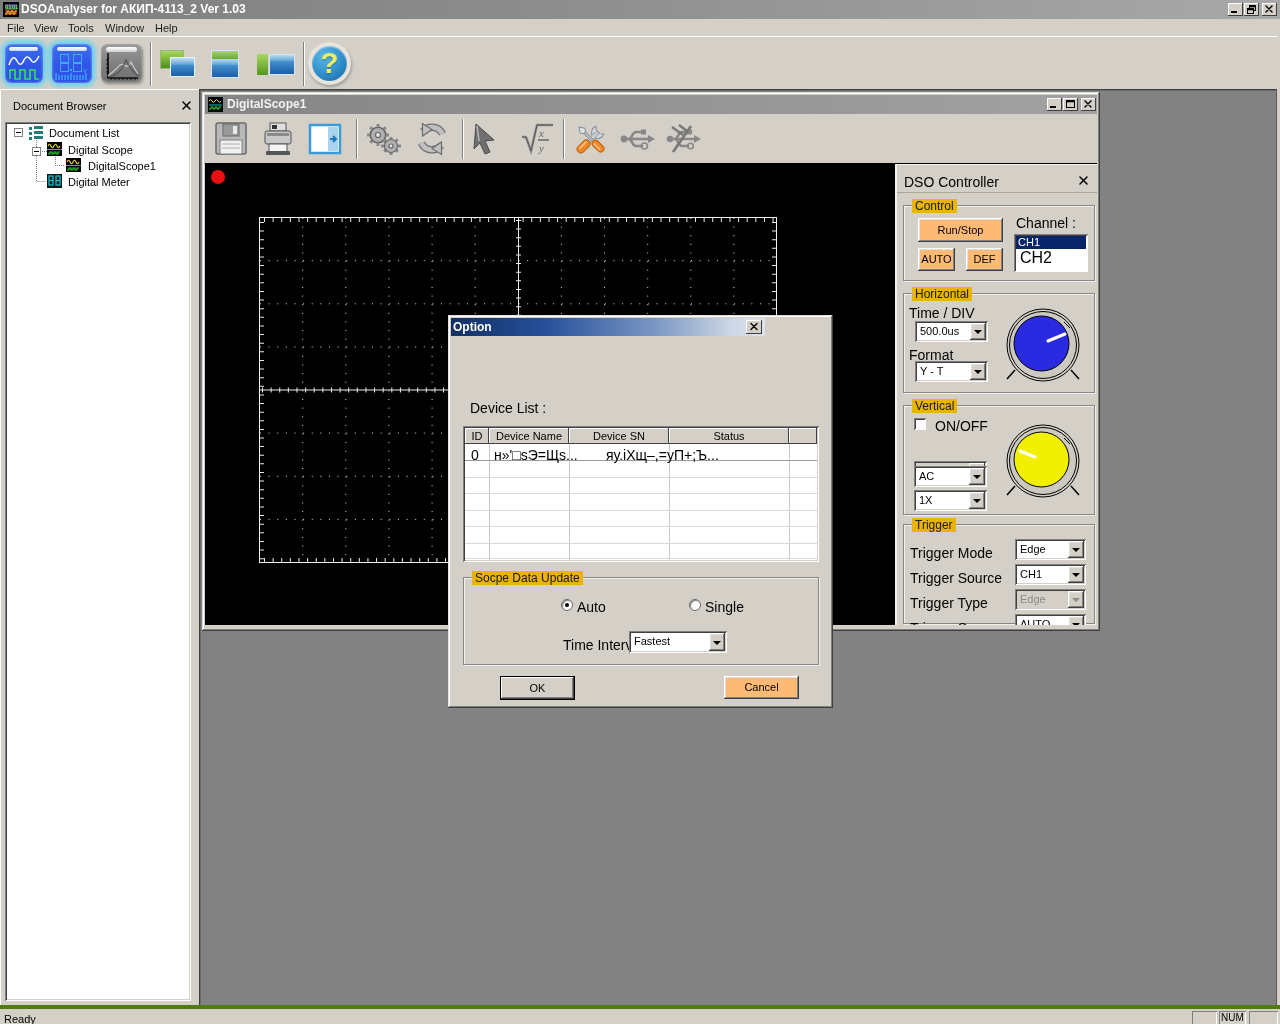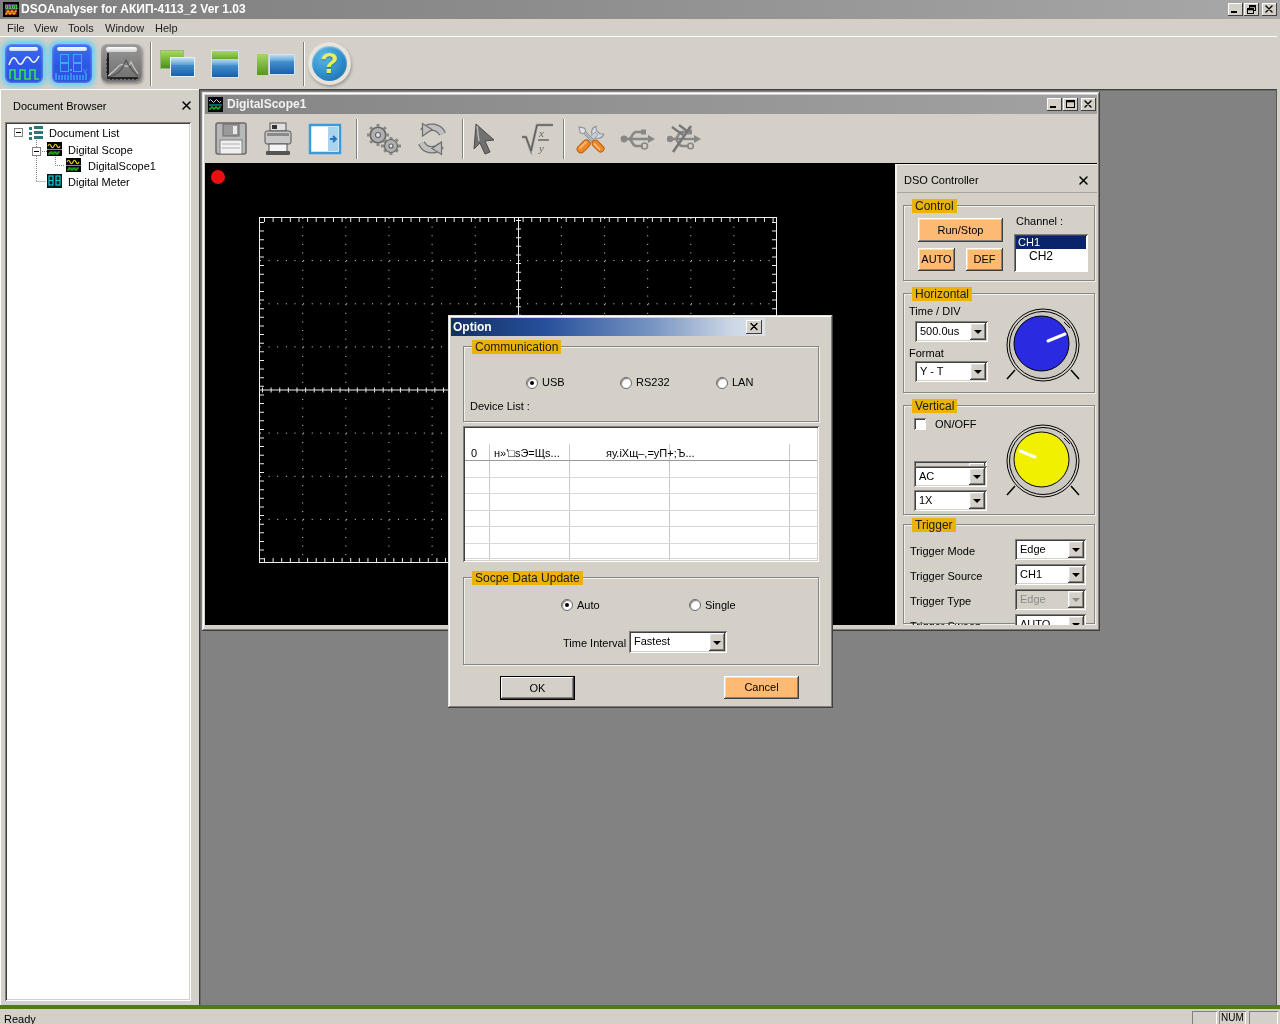--- a/index.html
+++ b/index.html
@@ -10,21 +10,21 @@
 .sunken { box-shadow: inset 1px 1px 0 #808080, inset -1px -1px 0 #ffffff, inset 2px 2px 0 #404040, inset -2px -2px 0 #d4d0c8; background:#fff; }
 .group { border:1px solid #868686; box-shadow: inset 1px 1px 0 #f2f0ec, 1px 1px 0 #f2f0ec; }
 .glabel { position:absolute; top:-7px; left:8px; background:#eab308; padding:0 3px; font-size:12px; color:#1a1a1a; }
 .combo { background:#fff; box-shadow: inset 1px 1px 0 #808080, inset -1px -1px 0 #ffffff, inset 2px 2px 0 #404040, inset -2px -2px 0 #d4d0c8; }
 .combo .txt { position:absolute; left:5px; top:4px; font-size:11px; color:#000; }
 .cbtn { position:absolute; right:2px; top:2px; bottom:2px; width:16px; background:#d4d0c8; box-shadow: inset -1px -1px 0 #404040, inset 1px 1px 0 #ffffff, inset -2px -2px 0 #808080, inset 2px 2px 0 #dfdfdf; }
 .arrowdn { position:absolute; left:4px; top:7px; width:0; height:0; border-left:4px solid transparent; border-right:4px solid transparent; border-top:4px solid #000; }
 .btn { background:#fdba74; box-shadow: inset -1px -1px 0 #404040, inset 1px 1px 0 #ffffff, inset -2px -2px 0 #808080, inset 2px 2px 0 #dfdfdf; text-align:center; color:#000; }
 .radio { width:12px; height:12px; border-radius:50%; background:#fff; box-shadow: inset 1px 1px 1px #808080, inset -1px -1px 1px #fff; border:1px solid #6a6a6a; position:absolute; }
 .radio .dot { position:absolute; left:3px; top:3px; width:4px; height:4px; border-radius:50%; background:#000; }
-.lbl { position:absolute; font-size:11px; color:#000; white-space:nowrap; }
+.lbl { position:absolute; font-size:14px; color:#000; white-space:nowrap; }
 </style>
 </head>
 <body>
 
 <div class="abs" id="titlebar" style="left:0;top:0;width:1280px;height:19px;background:linear-gradient(90deg,#7e7e7e 0%,#8c8c8c 40%,#a8a8a8 100%);"></div>
 <div class="abs" style="left:3px;top:2px;width:16px;height:15px;background:#000;border:1px solid #000;">
   <div style="position:absolute;left:1px;top:1px;right:1px;height:6px;background:#5a3a78;color:#49f749;font-size:6px;font-weight:bold;line-height:6px;text-align:center;letter-spacing:0;">0101</div>
   <div style="position:absolute;left:1px;bottom:1px;right:1px;height:5px;background:#7a1010;"></div>
   <svg style="position:absolute;left:1px;bottom:1px;" width="12" height="5">
       <path d="M0 4 L2 4 L2 1 L4 1 L4 4 L6 4 L6 1 L8 1 L8 4 L10 4 L10 1 L12 1" stroke="#ffe000" stroke-width="1" fill="none"></path>
@@ -375,21 +375,21 @@
           <path d="M2 2 L9 9 M9 2 L2 9" stroke="#000" stroke-width="1.5" stroke-linecap="round"></path>
         </svg></div>
     <div style="position:absolute;left:0px;top:27px;width:202px;height:1px;background:#aaa69e;"></div>
 
     <div class="group" style="position:absolute;left:6px;top:40px;width:192px;height:76px;">
       <div class="glabel">Control</div>
       <div class="btn" style="position:absolute;left:14px;top:12px;width:85px;height:24px;line-height:24px;">Run/Stop</div>
       <div class="lbl" style="left:112px;top:9px;text-align:center;">Channel :</div>
       <div style="position:absolute;left:110px;top:28px;width:74px;height:38px;background:#fff;box-shadow:inset 1px 1px 0 #808080, inset -1px -1px 0 #fff, inset 2px 2px 0 #404040;">
         <div style="position:absolute;left:2px;top:2px;right:2px;height:13px;background:#0a246a;color:#fff;font-size:11px;padding-left:2px;">CH1</div>
-        <div style="position:absolute;left:15px;top:15px;font-size:12px;color:#000;text-align:center;">CH2</div>
+        <div style="position:absolute;left:6px;top:15px;font-size:16px;color:#000;text-align:center;">CH2</div>
       </div>
       <div class="btn" style="position:absolute;left:14px;top:42px;width:37px;height:23px;line-height:23px;">AUTO</div>
       <div class="btn" style="position:absolute;left:62px;top:42px;width:37px;height:23px;line-height:23px;">DEF</div>
     </div>
 
     <div class="group" style="position:absolute;left:6px;top:128px;width:192px;height:100px;">
       <div class="glabel">Horizontal</div>
       <div class="lbl" style="left:5px;top:11px;">Time / DIV</div>
       <div class="combo" style="position:absolute;left:11px;top:27px;width:73px;height:21px;">
           <span class="txt">500.0us</span>
@@ -484,34 +484,30 @@
 </div>
 
 <div class="abs" id="dialog" style="left:448px;top:315px;width:385px;height:393px;background:#d4d0c8;box-shadow: inset -1px -1px 0 #404040, inset 1px 1px 0 #dfdfdf, inset -2px -2px 0 #808080, inset 2px 2px 0 #ffffff;">
   <div style="position:absolute;left:3px;top:3px;width:314px;height:18px;background:linear-gradient(90deg,#123063 0%,#27509b 30%,#7a97c4 65%,#cfd8e6 90%,#dde2ea 100%);">
     <div style="position:absolute;left:2px;top:2px;font-size:12px;font-weight:bold;color:#fff;">Option</div>
     <div class="raisedthin" style="position:absolute;right:3px;top:2px;width:16px;height:14px;"><svg width="16" height="14">
           <path d="M5 3.5 L11 9.5 M11 3.5 L5 9.5" stroke="#000" stroke-width="1.4" stroke-linecap="round"></path>
         </svg></div>
   </div>
 
-  <div class="group" style="position:absolute;left:15px;top:31px;width:356px;height:76px;">
-    <div class="glabel">Communication</div>
-    <div class="radio" style="left:62px;top:30px;">
-        <div class="dot"></div>
-      </div>
-    <div class="lbl" style="left:78px;top:29px;">USB</div>
-    <div class="radio" style="left:156px;top:30px;"></div>
-    <div class="lbl" style="left:172px;top:29px;">RS232</div>
-    <div class="radio" style="left:252px;top:30px;"></div>
-    <div class="lbl" style="left:268px;top:29px;">LAN</div>
-  </div>
   <div class="lbl" style="left:22px;top:85px;">Device List :</div>
 
   <div style="position:absolute;left:15px;top:111px;width:356px;height:136px;background:#fff;box-shadow:inset 1px 1px 0 #808080, inset -1px -1px 0 #fff, inset 2px 2px 0 #404040, inset -2px -2px 0 #d4d0c8;">
+    <div style="position:absolute;left:2px;top:2px;right:2px;height:16px;">
+      <div class="raisedthin" style="position:absolute;left:0;top:0;width:24px;height:16px;font-size:11px;text-align:center;line-height:16px;">ID</div>
+      <div class="raisedthin" style="position:absolute;left:24px;top:0;width:80px;height:16px;font-size:11px;text-align:center;line-height:16px;">Device Name</div>
+      <div class="raisedthin" style="position:absolute;left:104px;top:0;width:100px;height:16px;font-size:11px;text-align:center;line-height:16px;">Device SN</div>
+      <div class="raisedthin" style="position:absolute;left:204px;top:0;width:120px;height:16px;font-size:11px;text-align:center;line-height:16px;">Status</div>
+      <div class="raisedthin" style="position:absolute;left:324px;top:0;width:28px;height:16px;"></div>
+    </div>
 
     <div style="position:absolute;left:26px;top:18px;width:1px;bottom:2px;background:#c8c8c8;"></div>
     <div style="position:absolute;left:106px;top:18px;width:1px;bottom:2px;background:#c8c8c8;"></div>
     <div style="position:absolute;left:206px;top:18px;width:1px;bottom:2px;background:#c8c8c8;"></div>
     <div style="position:absolute;left:326px;top:18px;width:1px;bottom:2px;background:#c8c8c8;"></div>
 
     <div style="position:absolute;left:2px;right:2px;top:34px;height:1px;background:#9a9a9a;"></div>
     <div style="position:absolute;left:2px;right:2px;top:51px;height:1px;background:#d8d8d8;"></div>
     <div style="position:absolute;left:2px;right:2px;top:67px;height:1px;background:#d8d8d8;"></div>
     <div style="position:absolute;left:2px;right:2px;top:84px;height:1px;background:#d8d8d8;"></div>

